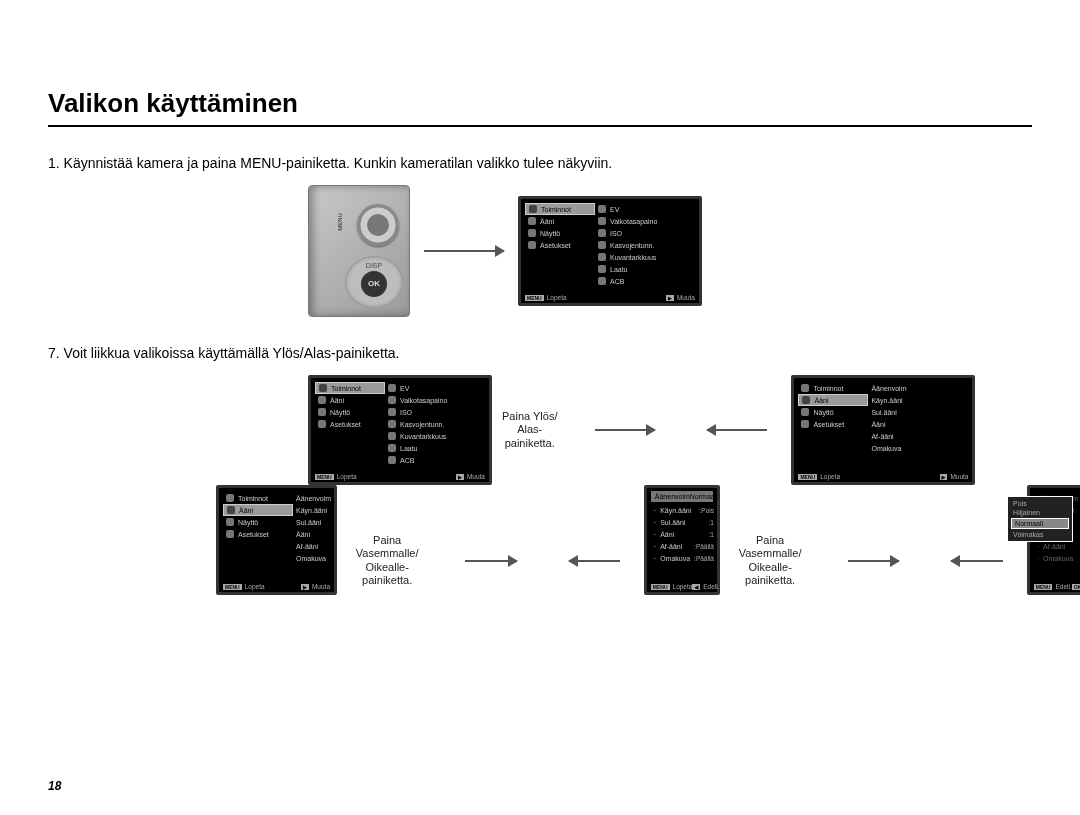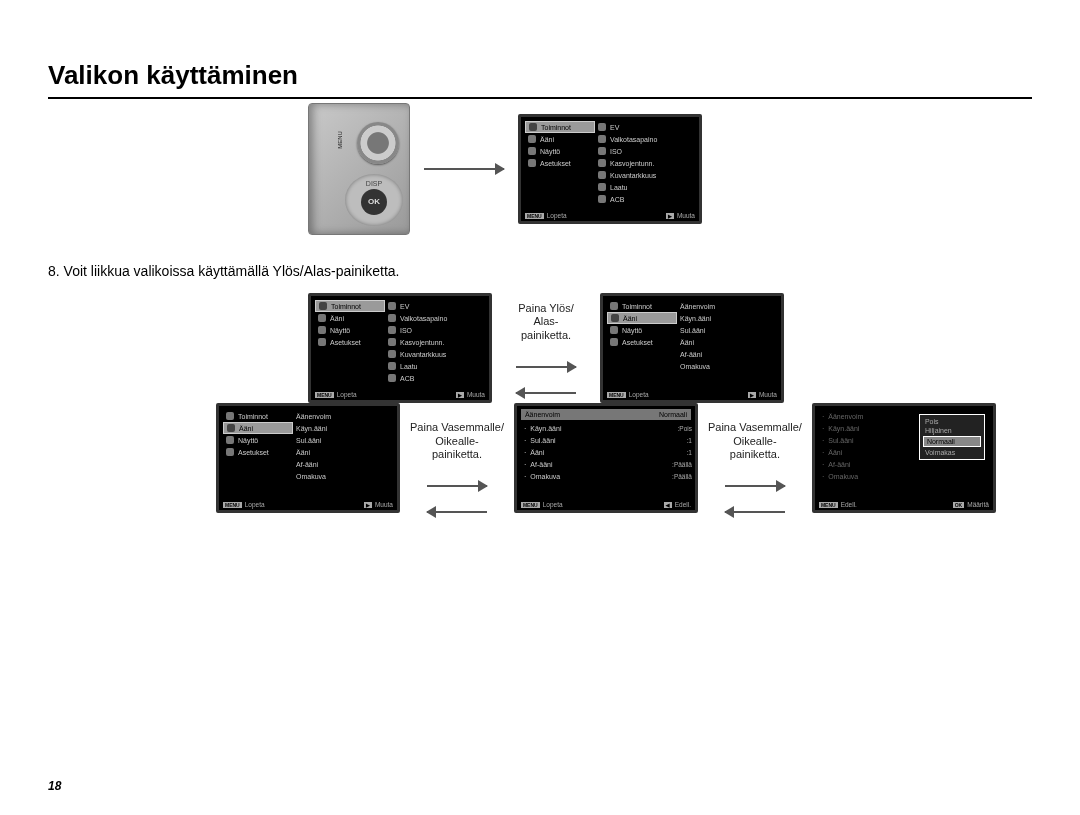--- a/index.html
+++ b/index.html
@@ -6,21 +6,21 @@
     margin: 0;
     padding: 0;
     background: #fff;
     font-family: Arial, Helvetica, sans-serif;
     color: #000;
     width: 1080px;
     height: 815px;
     position: relative;
   }
   .page {
-    padding: 60px 48px 20px 48px;
+    padding: 88px 48px 20px 48px;
   }
   h1 {
     font-size: 26px;
     font-weight: bold;
     margin: 0 0 4px 0;
     border-bottom: 2px solid #000;
     padding-bottom: 6px;
   }
   .step {
     font-size: 14px;
@@ -104,24 +104,24 @@
   .arrow-l:after {
     content: "";
     position: absolute;
     left: -1px; top: -5px;
     border-right: 10px solid #555;
     border-top: 6px solid transparent;
     border-bottom: 6px solid transparent;
   }
   .biarrow {
     display: flex;
-    flex-direction: column;
+    flex-direction: row;
     align-items: center;
     gap: 24px;
-    margin: 0 10px;
+    margin: 8px 10px;
   }
   .biarrow .lab {
     font-size: 11px;
     text-align: center;
     color: #222;
     line-height: 1.2;
   }
   .screen {
     width: 178px;
     height: 104px;
@@ -226,20 +226,21 @@
     font-weight: bold;
     font-style: italic;
   }
 </style>
 </head>
 <body>
 
 <div class="page">
   <h1>Valikon käyttäminen</h1>
 
+  <div class="step">1. Käynnistää kamera ja paina MENU-painiketta.  Kunkin kameratilan valikko tulee näkyviin.</div>
   <div class="row">
     <div class="camera">
       <div class="wheel"></div>
       <div class="mlabel">MENU</div>
       <div class="disp">
         <div class="t1">DISP</div>
         <div class="ok">OK</div>
       </div>
     </div>
     <div class="arrow-r"></div>
@@ -299,21 +300,21 @@
             <span>Lopeta</span>
           </div>
         <div class="rbtn">
             <span class="btnbox">▶</span>
             <span>Muuta</span>
           </div>
       </div>
     </div>
   </div>
 
-  <div class="step">8. Voit liikkua valikoissa käyttämällä Ylös/Alas-painiketta.</div>
+  <div class="step">7. Voit liikkua valikoissa käyttämällä Ylös/Alas-painiketta.</div>
   <div class="row">
 
     <div class="screen">
       <div class="leftcol">
         <div class="mitem sel">
             <span class="ic"></span>
             <span>Toiminnot</span>
           </div>
         <div class="mitem">
             <span class="ic"></span>

